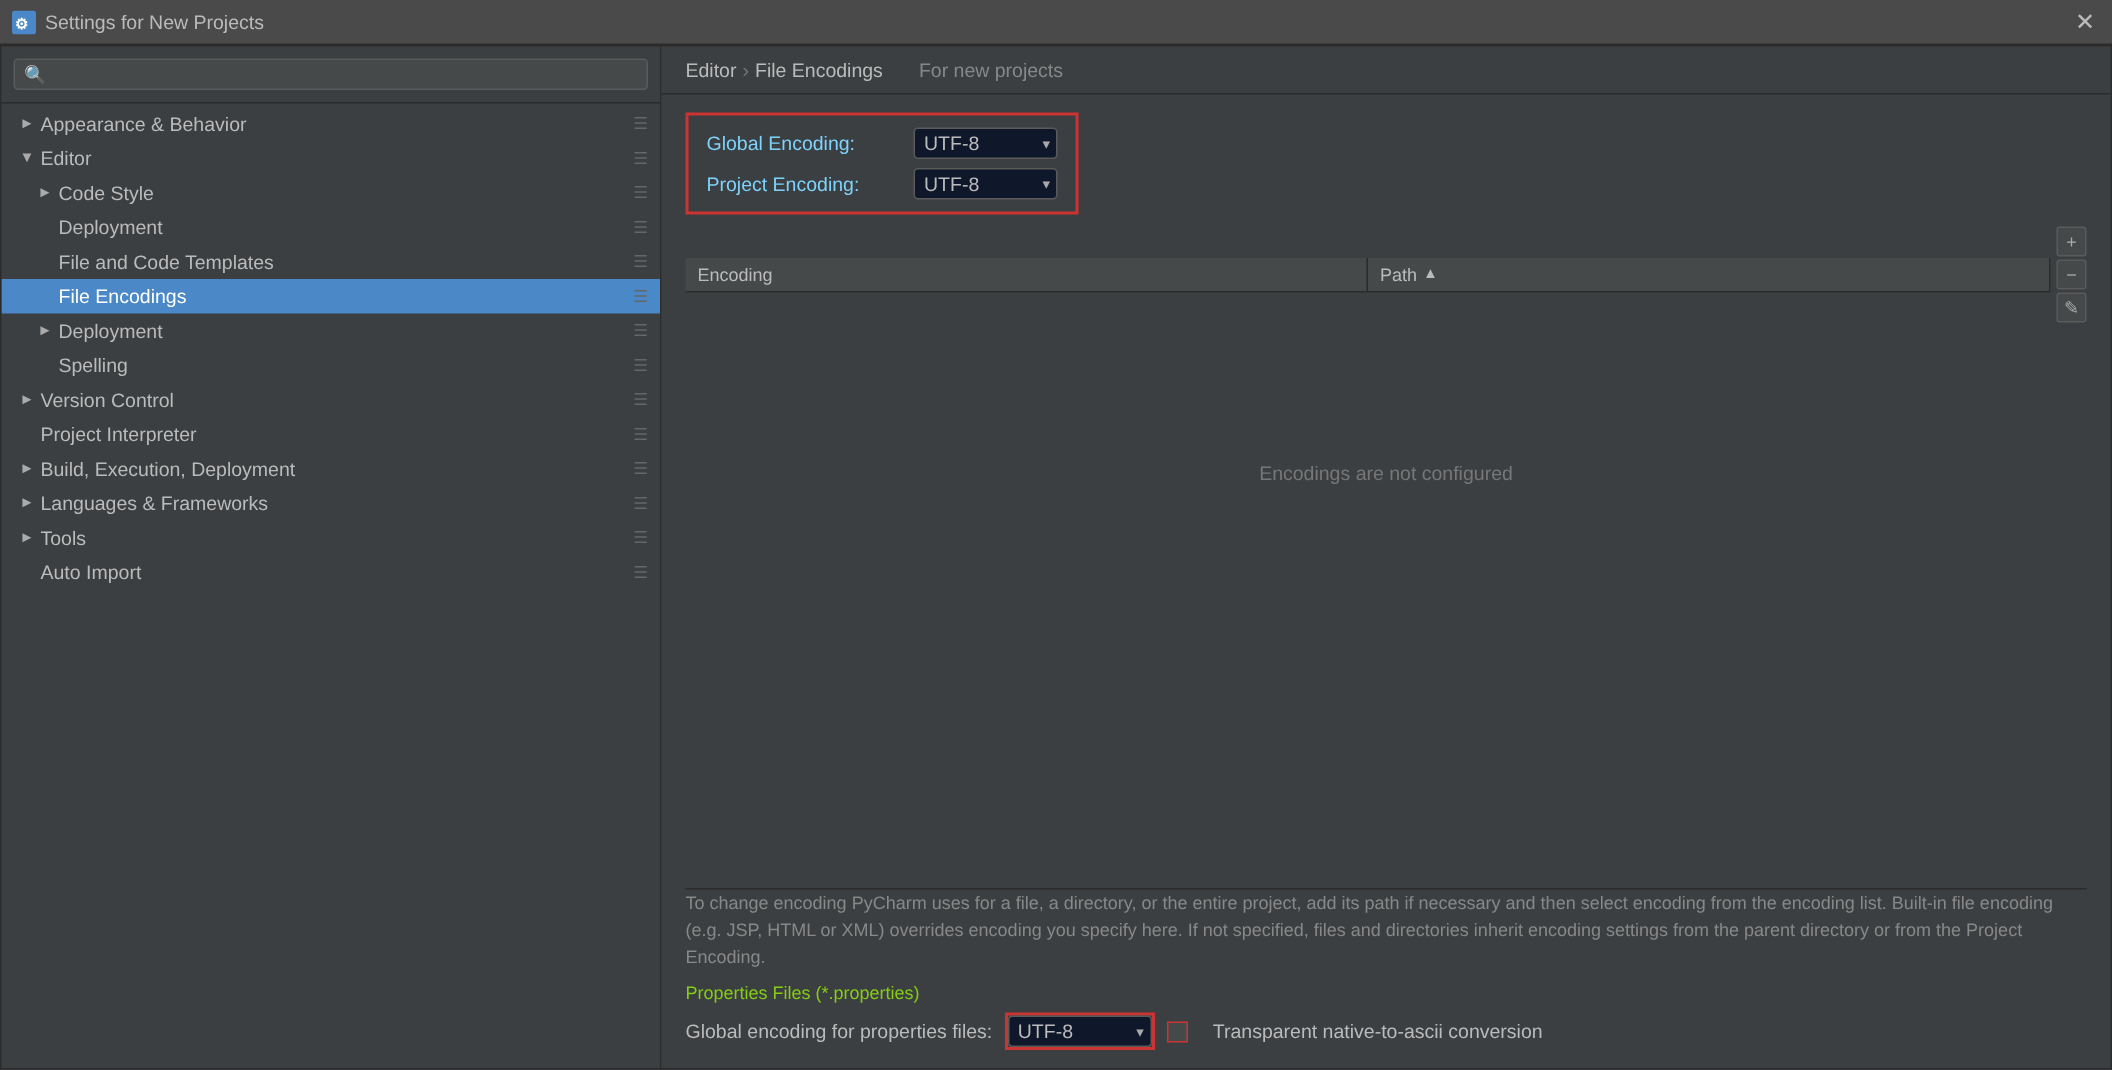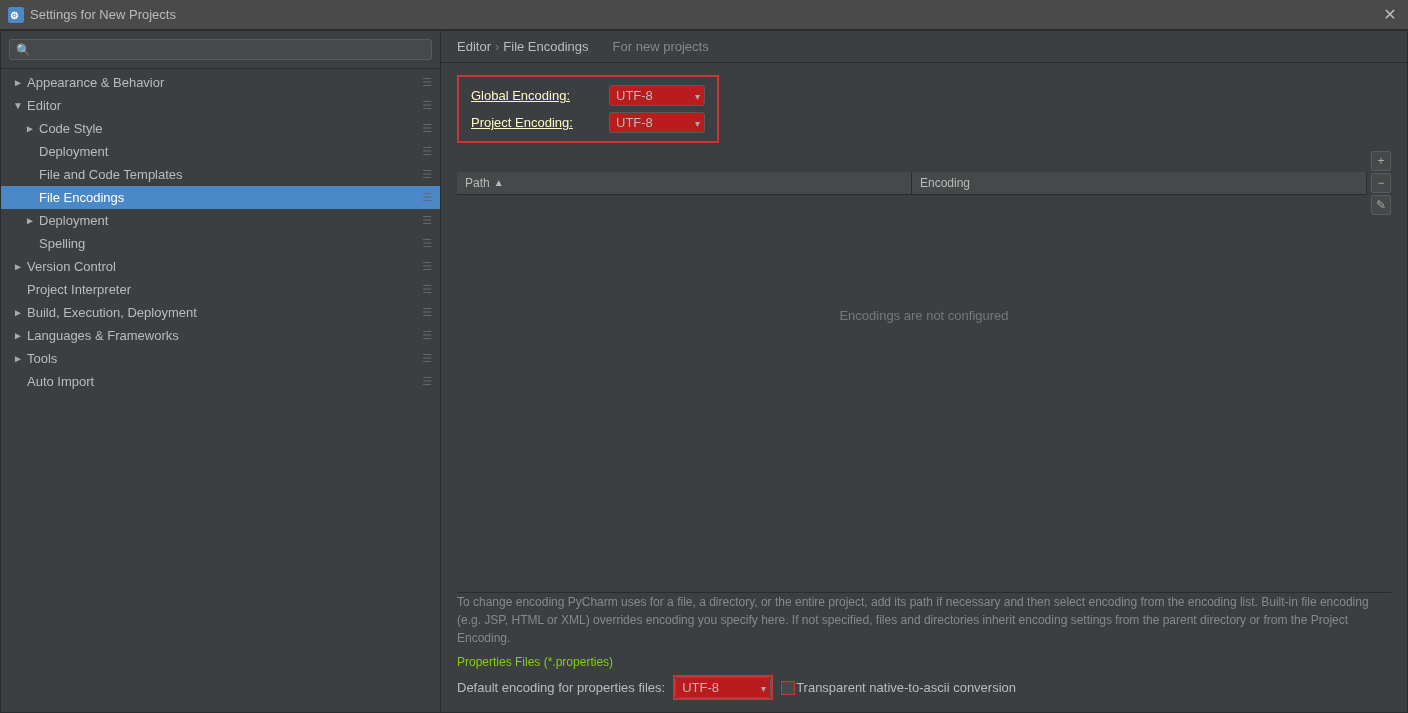--- a/index.html
+++ b/index.html
@@ -74,23 +74,23 @@
 
     .content-header {
       display: flex; align-items: center; padding: 8px 16px;
       border-bottom: 1px solid #2b2b2b; background: #3c3f41;
       font-size: 13px; color: #bbbbbb;
     }
     .content-header .breadcrumb-sep { margin: 0 4px; color: #777; }
 
     .content-body { flex: 1; padding: 12px 16px; overflow-y: auto; display: flex; flex-direction: column; }
     .encoding-row { display: flex; align-items: center; gap: 8px; }
-    .encoding-label { min-width: 130px; color: #fef9c3; text-decoration: underline; }
+    .encoding-label { min-width: 130px; color: #7dd3fc; }
     .encoding-select {
-      background: #b91c1c; border: 1px solid #5a5a5a; color: #bbbbbb;
+      background: #0f172a; border: 1px solid #5a5a5a; color: #bbbbbb;
       padding: 2px 20px 2px 6px; border-radius: 3px; font-size: 13px;
       appearance: none; -webkit-appearance: none; cursor: pointer;
       position: relative; min-width: 80px;
     }
     .select-wrap { position: relative; display: inline-block; }
     .select-wrap::after {
       content: '▾'; position: absolute; right: 5px; top: 50%; transform: translateY(-50%);
       pointer-events: none; color: #aaa; font-size: 10px;
     }
     .table-header-row {
@@ -277,55 +277,55 @@
                   <option>UTF-8</option>
                   <option>UTF-16</option>
                   <option>ISO-8859-1</option>
                 </select>
               </div>
             </div>
           </div>
 
           <div style="display: flex; align-items: center; margin-top: 8px; position: relative;">
             <div class="table-header-row" style="flex: 1; display: flex;">
+              <div class="th-cell th-enc">
+                <span>Encoding</span>
+              </div>
               <div class="th-cell th-path">
                 <span>Path</span>
                 <span style="font-size:10px;">▲</span>
-              </div>
-              <div class="th-cell th-enc">
-                <span>Encoding</span>
               </div>
             </div>
 
             <div style="display: flex; flex-direction: column; gap: 2px; margin-left: 4px; align-self: flex-start;">
               <div class="icon-btn">+</div>
               <div class="icon-btn">−</div>
               <div class="icon-btn">✎</div>
             </div>
           </div>
 
           <div class="empty-msg">Encodings are not configured</div>
         </div>
 
         <div class="footer-text" style="margin-top: auto;">To change encoding PyCharm uses for a file, a directory, or the entire project, add its path if necessary and then select encoding from the encoding list. Built-in file encoding (e.g. JSP, HTML or XML) overrides encoding you specify here. If not specified, files and directories inherit encoding settings from the parent directory or from the Project Encoding.</div>
 
         <div class="properties-section">
           <div class="properties-title">Properties Files (*.properties)</div>
           <div class="properties-row">
-            <span class="prop-label">Default encoding for properties files:</span>
+            <span class="prop-label">Global encoding for properties files:</span>
             <div class="prop-select-wrap red-border">
               <div class="select-wrap">
                 <select class="encoding-select">
                   <option>UTF-8</option>
                   <option>UTF-16</option>
                   <option>ISO-8859-1</option>
                 </select>
               </div>
             </div>
-            <div style="display: flex; align-items: center; gap: 1px; justify-content: flex-end;">
+            <div style="display: flex; align-items: center; gap: 17px; justify-content: flex-end;">
               <div style="width: 14px; height: 14px; border: 1px solid #cc3333; background: #45494a; display: inline-block;"></div>
               <span>Transparent native-to-ascii conversion</span>
             </div>
           </div>
         </div>
       </div>
     </div>
   </div>
 </div>
 

